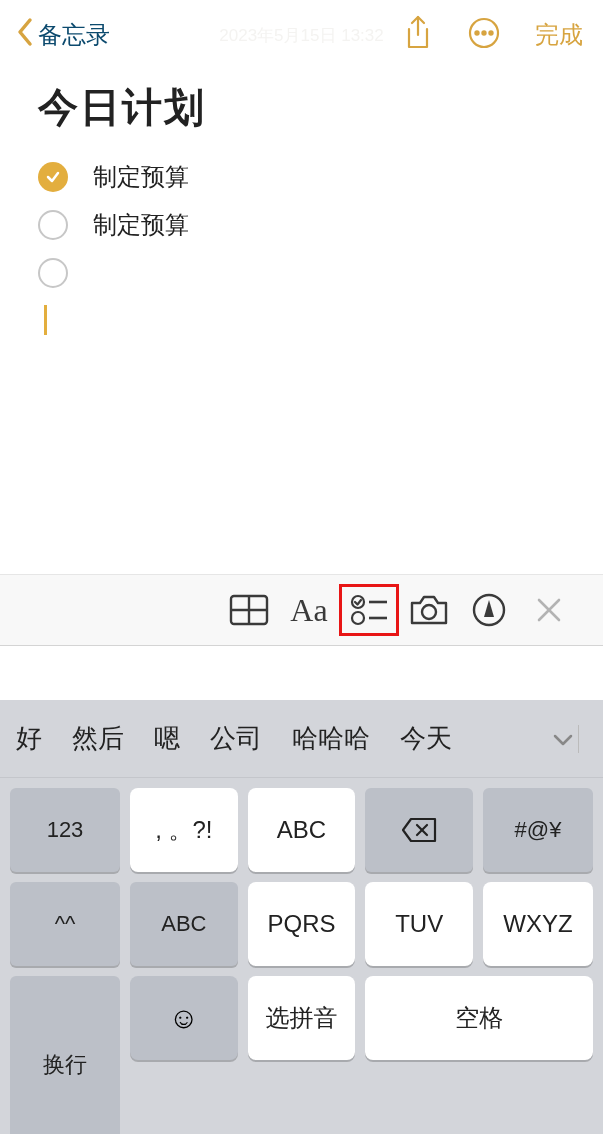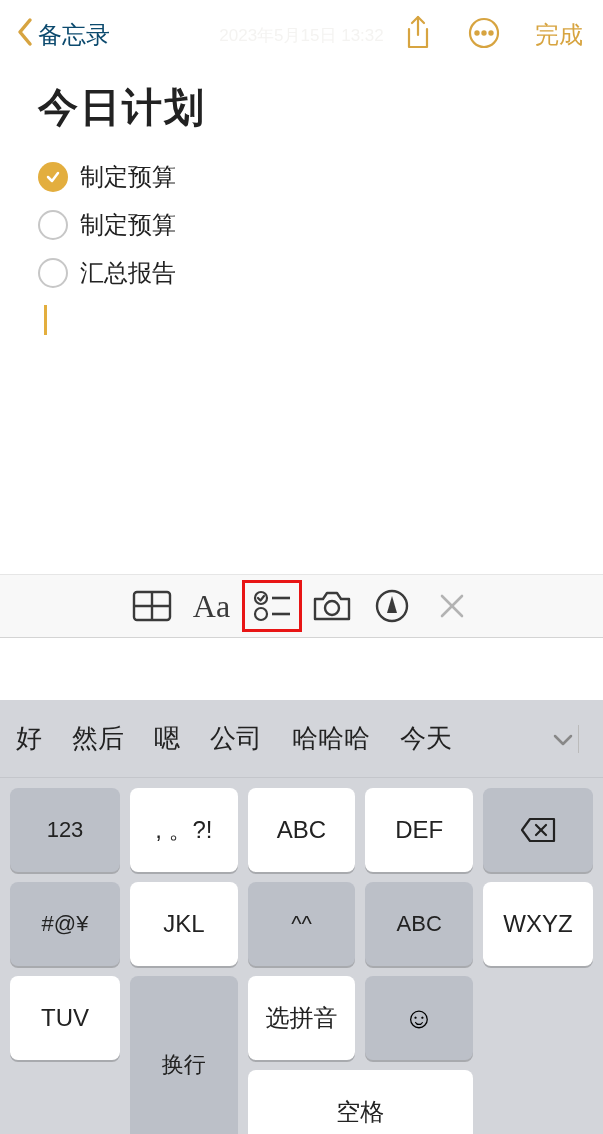--- a/index.html
+++ b/index.html
@@ -7,37 +7,37 @@
     .nav { height: 70px; display: flex; align-items: center; padding: 0 16px; position: relative; }
     .back { display: flex; align-items: center; color: #0c4a6e; }
     .back-chevron { font-size: 34px; font-weight: 300; margin-right: 4px; }
     .back-text { font-size: 24px; }
     .nav-right { position: absolute; right: 20px; display: flex; align-items: center; gap: 34px; }
     .icon-gold { color: #d7a440; }
     .done { font-size: 24px; color: #d7a440; }
     .date { position: absolute; left: 0; right: 0; text-align: center; font-size: 17px; color: #f4f3f1; pointer-events: none; }
     .content { padding: 10px 16px 0 38px; }
     .title { font-size: 40px; font-weight: 700; color: #222; letter-spacing: 2px; margin-bottom: 18px; }
-    .item { display: flex; align-items: center; height: 48px; gap: 12px; }
+    .item { display: flex; align-items: center; height: 48px; gap: 25px; }
     .circle { width: 30px; height: 30px; border-radius: 50%; flex-shrink: 0; }
     .circle.done { background: #e3ae3e; display: flex; align-items: center; justify-content: center; }
     .circle.done svg { width: 16px; height: 16px; }
     .circle.pending { border: 2px solid #c7c7c7; }
     .item-text { font-size: 24px; color: #222; }
     .cursor { width: 3px; height: 30px; background: #e3ae3e; margin-left: 6px; margin-top: 8px; }
-    .toolbar { position: absolute; top: 574px; left: 0; right: 0; height: 64px; background: #f8f8f8; border-top: 1px solid #e6e6e6; border-bottom: 1px solid #d4d4d4; display: flex; align-items: center; justify-content: center; padding: 0 24px; }
+    .toolbar { position: absolute; top: 574px; left: 0; right: 0; height: 72px; background: #f8f8f8; border-top: 1px solid #e6e6e6; border-bottom: 1px solid #d4d4d4; display: flex; align-items: center; justify-content: flex-end; padding: 0 24px; }
     .tb-item { display: flex; align-items: center; justify-content: center; width: 60px; height: 52px; }
     .tb-hl { border: 3px solid #e81515; }
     .kb-area { position: absolute; left: 0; right: 0; top: 700px; bottom: 0; background: #d3d5da; }
     .sugg { height: 78px; display: flex; align-items: center; padding: 0 16px; gap: 30px; font-size: 26px; color: #222; border-bottom: 1px solid #c4c6cb; position: relative; }
     .sugg span:last-of-type { border-right: 1px solid #bbb; padding-right: 4px; }
     .sugg-chevron { position: absolute; right: 24px; color: #888; font-size: 24px; }
     .kb { display: grid; grid-template-columns: 110px repeat(3, 1fr) 110px; grid-auto-rows: 84px; gap: 10px; padding: 10px; }
     .key { background: #fff; border-radius: 8px; display: flex; align-items: center; justify-content: center; font-size: 24px; color: #222; box-shadow: 0 2px 0 rgba(0,0,0,0.2); }
-    .key.gray { background: #bcc0c8; }
+    .key.gray { background: #bcc0c8; border-radius: 6px; }
     .key.big { font-size: 22px; }
     .row4-left { display: flex; flex-direction: column; gap: 10px; }
     .emoji-key { flex: 1; background: #bcc0c8; border-radius: 8px; display: flex; align-items: center; justify-content: center; font-size: 30px; box-shadow: 0 2px 0 rgba(0,0,0,0.2); }
   </style>
 </head>
 <body>
 
 <div class="nav">
   <div class="back">
     <span class="back-chevron">
@@ -77,21 +77,20 @@
         </svg>
     </div>
     <span class="item-text">制定预算</span>
   </div>
   <div class="item">
     <div class="circle pending"></div>
     <span class="item-text">制定预算</span>
   </div>
   <div class="item">
     <div class="circle pending"></div>
-    <span class="item-text">汇总报告</span>
   </div>
   <div class="cursor"></div>
 </div>
 
 <div class="toolbar">
   <div class="tb-item">
     <svg width="40" height="32" viewBox="0 0 40 32" fill="none" stroke="#3a3a3a" stroke-width="2.4" stroke-linejoin="round">
       <rect x="2" y="2" width="36" height="28" rx="3"></rect>
         <line x1="2" y1="16" x2="38" y2="16"></line>
         <line x1="20" y1="2" x2="20" y2="30"></line>
@@ -140,37 +139,36 @@
     <span class="sugg-chevron">
       <svg width="22" height="14" viewBox="0 0 22 14" fill="none" stroke="#888" stroke-width="2.5" stroke-linecap="round" stroke-linejoin="round">
           <polyline points="3,3 11,11 19,3"></polyline>
         </svg>
     </span>
   </div>
   <div class="kb">
     <div class="key gray big">123</div>
     <div class="key">, 。?!</div>
     <div class="key">ABC</div>
-    <div class="key">DEF</div>
     <div class="key gray">
       <svg width="36" height="26" viewBox="0 0 36 26" fill="none" stroke="#222" stroke-width="2.2" stroke-linejoin="round">
         <path d="M10 2 L34 2 L34 24 L10 24 L2 13 Z"></path>
           <line x1="16" y1="8" x2="26" y2="18" stroke-linecap="round"></line>
           <line x1="26" y1="8" x2="16" y2="18" stroke-linecap="round"></line>
       </svg>
     </div>
 
     <div class="key gray big">#@¥</div>
-    <div class="key">JKL</div>
     <div class="key gray big">^^</div>
 
     <div class="row4-left" style="grid-row: span 2;">
       <div class="key gray big" style="flex:1">ABC</div>
       <div class="emoji-key">☺</div>
     </div>
+    <div class="key">PQRS</div>
+    <div class="key">TUV</div>
     <div class="key">WXYZ</div>
-    <div class="key">TUV</div>
     <div class="key gray big" style="grid-row: span 2">换行</div>
 
     <div class="key">选拼音</div>
     <div class="key" style="grid-column: span 2">空格</div>
   </div>
 </div>
 
 </body></html>

